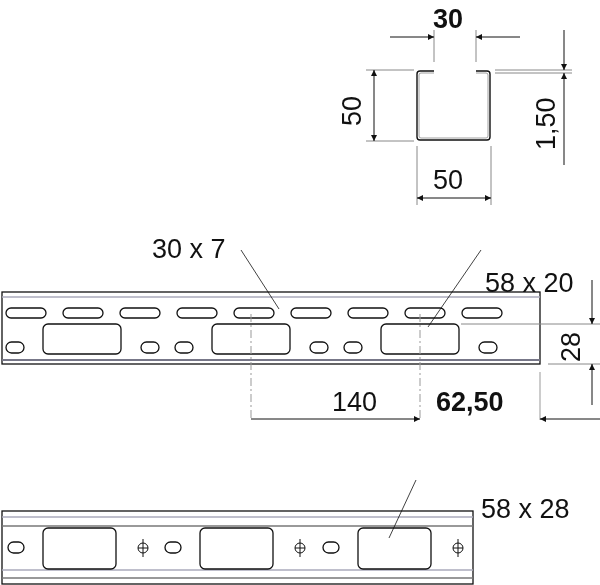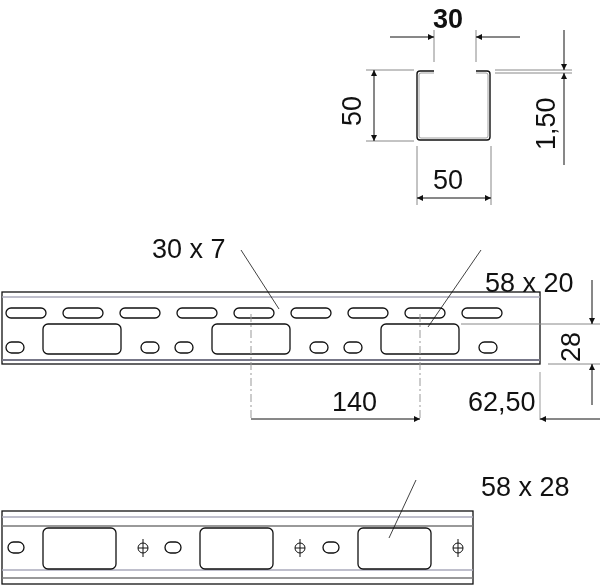--- a/index.html
+++ b/index.html
@@ -114,16 +114,16 @@
 </svg>
 
 <div class="lbl" style="left:433px;top:6px;font-weight:bold;">30</div>
 <div class="lbl rot" style="left:339px;top:126px;transform:rotate(-90deg);">50</div>
 <div class="lbl" style="left:433px;top:167px;">50</div>
 <div class="lbl rot" style="left:533px;top:150px;transform:rotate(-90deg);">1,50</div>
 
 <div class="lbl" style="left:152px;top:236px;">30 x 7</div>
 <div class="lbl" style="left:485px;top:238px;margin-top:32px;">58 x 20</div>
 <div class="lbl" style="left:332px;top:389px;">140</div>
-<div class="lbl" style="left:468px;top:389px;">62,50</div>
+<div class="lbl" style="left:436px;top:389px;font-weight:bold;">62,50</div>
 <div class="lbl rot" style="left:558px;top:362px;transform:rotate(-90deg);">28</div>
 
-<div class="lbl" style="left:481px;top:474px;text-align:center;">58 x 28</div>
+<div class="lbl" style="left:481px;top:496px;text-align:center;">58 x 28</div>
 
 </body></html>

